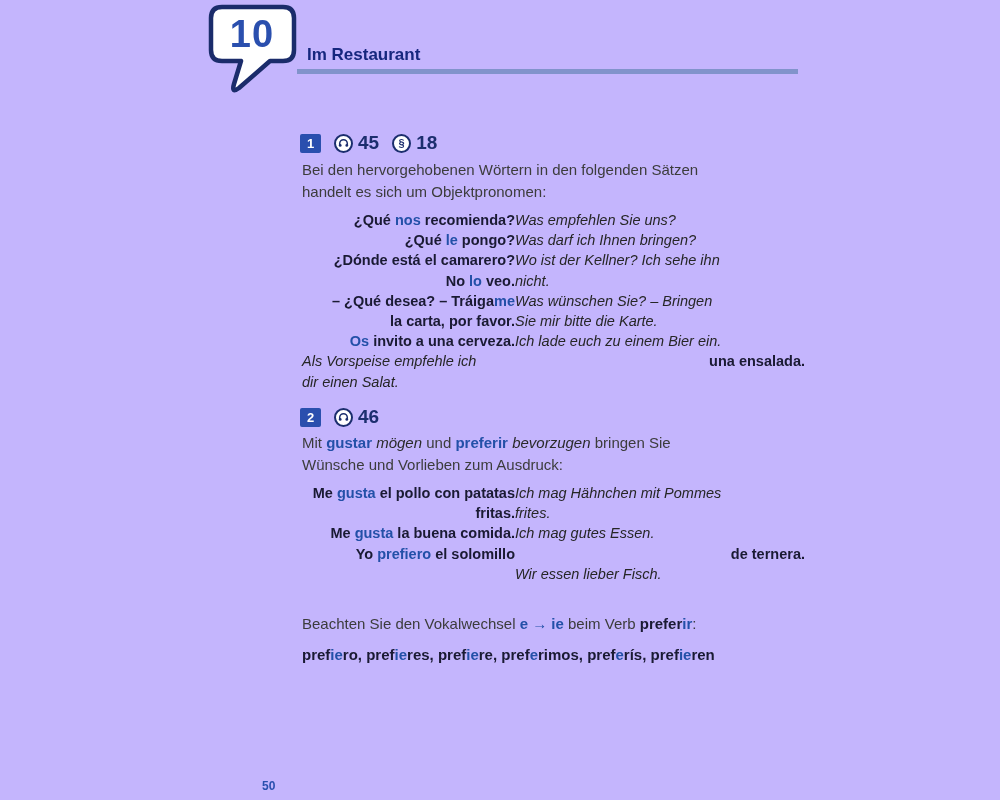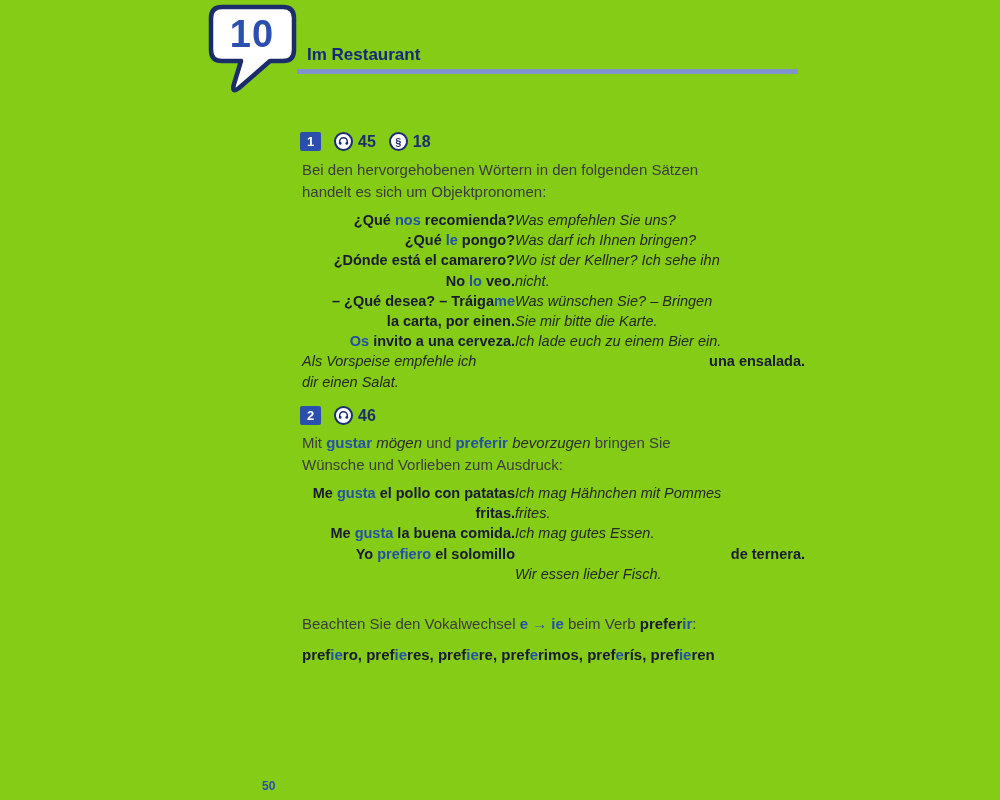--- a/index.html
+++ b/index.html
@@ -3,21 +3,21 @@
 <meta charset="utf-8">
 <style>
   * { margin: 0; padding: 0; box-sizing: border-box; }
   html, body { background: #ffffff; }
   body {
     width: 1000px; height: 800px;
     font-family: "Liberation Sans", sans-serif;
     position: relative;
     overflow: hidden;
   }
-  .page { position: relative; width: 1000px; height: 800px; background: #84cc16; }
+  .page { position: relative; width: 1000px; height: 800px; background: #c4b5fd; }
 
   
   .bubble-wrap { position: absolute; left: 198px; top: 2px; width: 102px; height: 94px; }
   .bubble-wrap svg { position: absolute; left: 0; top: 0; }
   .chapter-num {
     position: absolute; left: 12px; top: 5px; width: 84px; height: 55px;
     display: flex; align-items: center; justify-content: center;
     font-size: 38px; font-weight: 700; color: #2a4fae; letter-spacing: 1px;
   }
   .chapter-title {
@@ -35,21 +35,21 @@
     width: 21px; height: 19px; background: #2a4fae; color: #fff;
     font-size: 13px; font-weight: 700;
     display: inline-flex; align-items: center; justify-content: center;
     border-radius: 2px;
   }
   .circ {
     width: 19px; height: 19px; border: 2px solid #1c2e6e; border-radius: 50%;
     display: inline-flex; align-items: center; justify-content: center;
     color: #1c2e6e; font-weight: 700; font-size: 11px; background: #fff;
   }
-  .ref-num { font-size: 16px; font-weight: 700; color: #1c2e6e; margin-left: 5px; }
+  .ref-num { font-size: 19px; font-weight: 700; color: #1c2e6e; margin-left: 5px; }
   .gap-l { margin-left: 13px; }
 
   
   .intro {
     position: absolute; font-size: 15px; color: #3c3c3c; line-height: 21.5px;
   }
   .phrase-table {
     position: absolute; display: grid; grid-template-columns: 213px 290px;
     font-size: 14.5px; line-height: 20.2px;
   }
@@ -111,21 +111,21 @@
 
       <div class="es"><span class="seg-b">¿Dónde está el camarero?</span></div>
       <div class="de">Wo ist der Kellner? Ich sehe ihn</div>
 
       <div class="es"><span class="seg-b">No </span><span class="seg-bb">lo</span><span class="seg-b"> veo.</span></div>
       <div class="de">nicht.</div>
 
       <div class="es"><span class="seg-b">– ¿Qué desea? – Tráiga</span><span class="seg-bb">me</span></div>
       <div class="de">Was wünschen Sie? – Bringen</div>
 
-      <div class="es"><span class="seg-b">la carta, por einen.</span></div>
+      <div class="es"><span class="seg-b">la carta, por favor.</span></div>
       <div class="de">Sie mir bitte die Karte.</div>
 
       <div class="es"><span class="seg-bb">Os</span><span class="seg-b"> invito a una cerveza.</span></div>
       <div class="de">Ich lade euch zu einem Bier ein.</div>
 
       <div class="de">Als Vorspeise empfehle ich</div>
 
       <div class="es"><span class="seg-b">una ensalada.</span></div>
       <div class="de">dir einen Salat.</div>
     </div>

